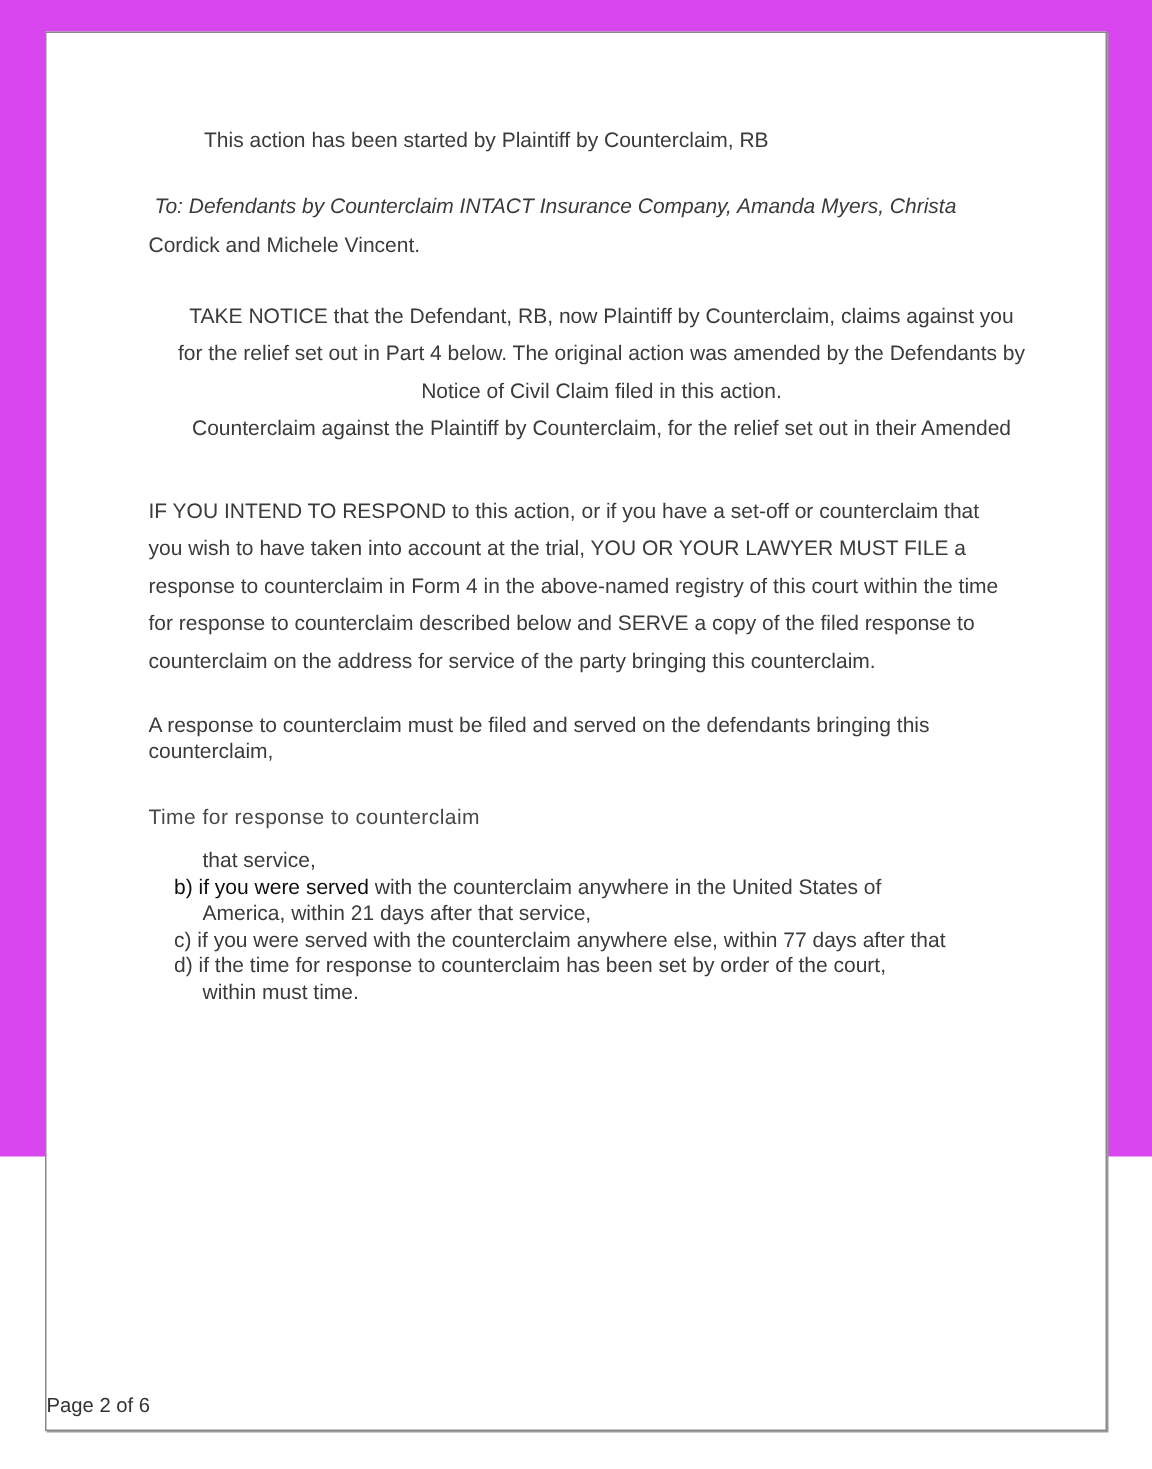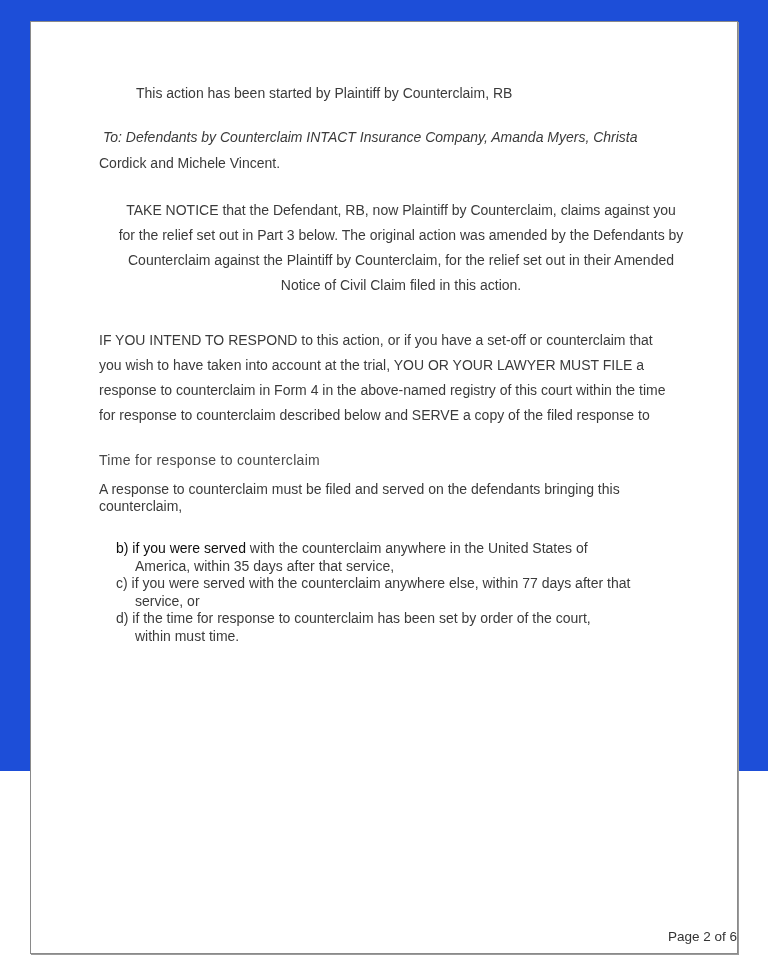--- a/index.html
+++ b/index.html
@@ -8,21 +8,21 @@
     background: #ffffff;
     width: 768px;
     height: 979px;
     overflow: hidden;
     font-family: "Liberation Sans", "DejaVu Sans", sans-serif;
   }
   .canvas {
     position: relative;
     width: 768px;
     height: 771px;
-    background: #1d4ed8;
+    background: #d946ef;
   }
   .page {
     position: absolute;
     left: 30px;
     top: 21px;
     width: 708px;
     height: 933px;
     box-sizing: border-box;
     background: #ffffff;
     border: 1px solid #8a8a8a;
@@ -55,21 +55,21 @@
     padding-left: 17px;
     line-height: 17.5px;
   }
   .service-list .wrap { padding-left: 19px; }
   .emph { color: #0d0d0d; }
   .footer {
     position: absolute;
     left: 0;
     right: 0;
     bottom: 8px;
-    text-align: right;
+    text-align: left;
     font-size: 13.5px;
     color: #333333;
     line-height: 16px;
   }
 </style>
 </head>
 <body>
 
 <div class="canvas">
   <div class="page">
@@ -79,52 +79,53 @@
         <div class="line">This action has been started by Plaintiff by Counterclaim, RB</div>
       </div>
 
       <div class="p p-to">
         <div class="line first">To: Defendants by Counterclaim INTACT Insurance Company, Amanda Myers, Christa</div>
         <div class="line">Cordick and Michele Vincent.</div>
       </div>
 
       <div class="p p-take">
         <div class="line">TAKE NOTICE that the Defendant, RB, now Plaintiff by Counterclaim, claims against you</div>
-        <div class="line">for the relief set out in Part 3 below. The original action was amended by the Defendants by</div>
+        <div class="line">for the relief set out in Part 4 below. The original action was amended by the Defendants by</div>
+        <div class="line">Notice of Civil Claim filed in this action.</div>
         <div class="line">Counterclaim against the Plaintiff by Counterclaim, for the relief set out in their Amended</div>
-        <div class="line">Notice of Civil Claim filed in this action.</div>
       </div>
 
       <div class="p p-respond">
         <div class="line">IF YOU INTEND TO RESPOND to this action, or if you have a set-off or counterclaim that</div>
         <div class="line">you wish to have taken into account at the trial, YOU OR YOUR LAWYER MUST FILE a</div>
         <div class="line">response to counterclaim in Form 4 in the above-named registry of this court within the time</div>
         <div class="line">for response to counterclaim described below and SERVE a copy of the filed response to</div>
+        <div class="line">counterclaim on the address for service of the party bringing this counterclaim.</div>
       </div>
 
-
-      <div class="p p-timehead">
-        <div class="line">Time for response to counterclaim</div>
-      </div>
 
       <div class="p p-respintro">
         <div class="line">A response to counterclaim must be filed and served on the defendants bringing this</div>
         <div class="line">counterclaim,</div>
       </div>
 
+      <div class="p p-timehead">
+        <div class="line">Time for response to counterclaim</div>
+      </div>
+
       <div class="service-list">
         <div class="li">
+          <div class="line wrap">that service,</div>
         </div>
         <div class="li">
           <div class="line"><span class="emph">b) if you were served </span><span>with the counterclaim anywhere in the United States of</span></div>
-          <div class="line wrap">America, within 35 days after that service,</div>
+          <div class="line wrap">America, within 21 days after that service,</div>
         </div>
         <div class="li">
           <div class="line">c) if you were served with the counterclaim anywhere else, within 77 days after that</div>
-          <div class="line wrap">service, or</div>
         </div>
         <div class="li">
           <div class="line">d) if the time for response to counterclaim has been set by order of the court,</div>
           <div class="line wrap">within must time.</div>
         </div>
       </div>
 
     </div>
 
     <div class="footer">

